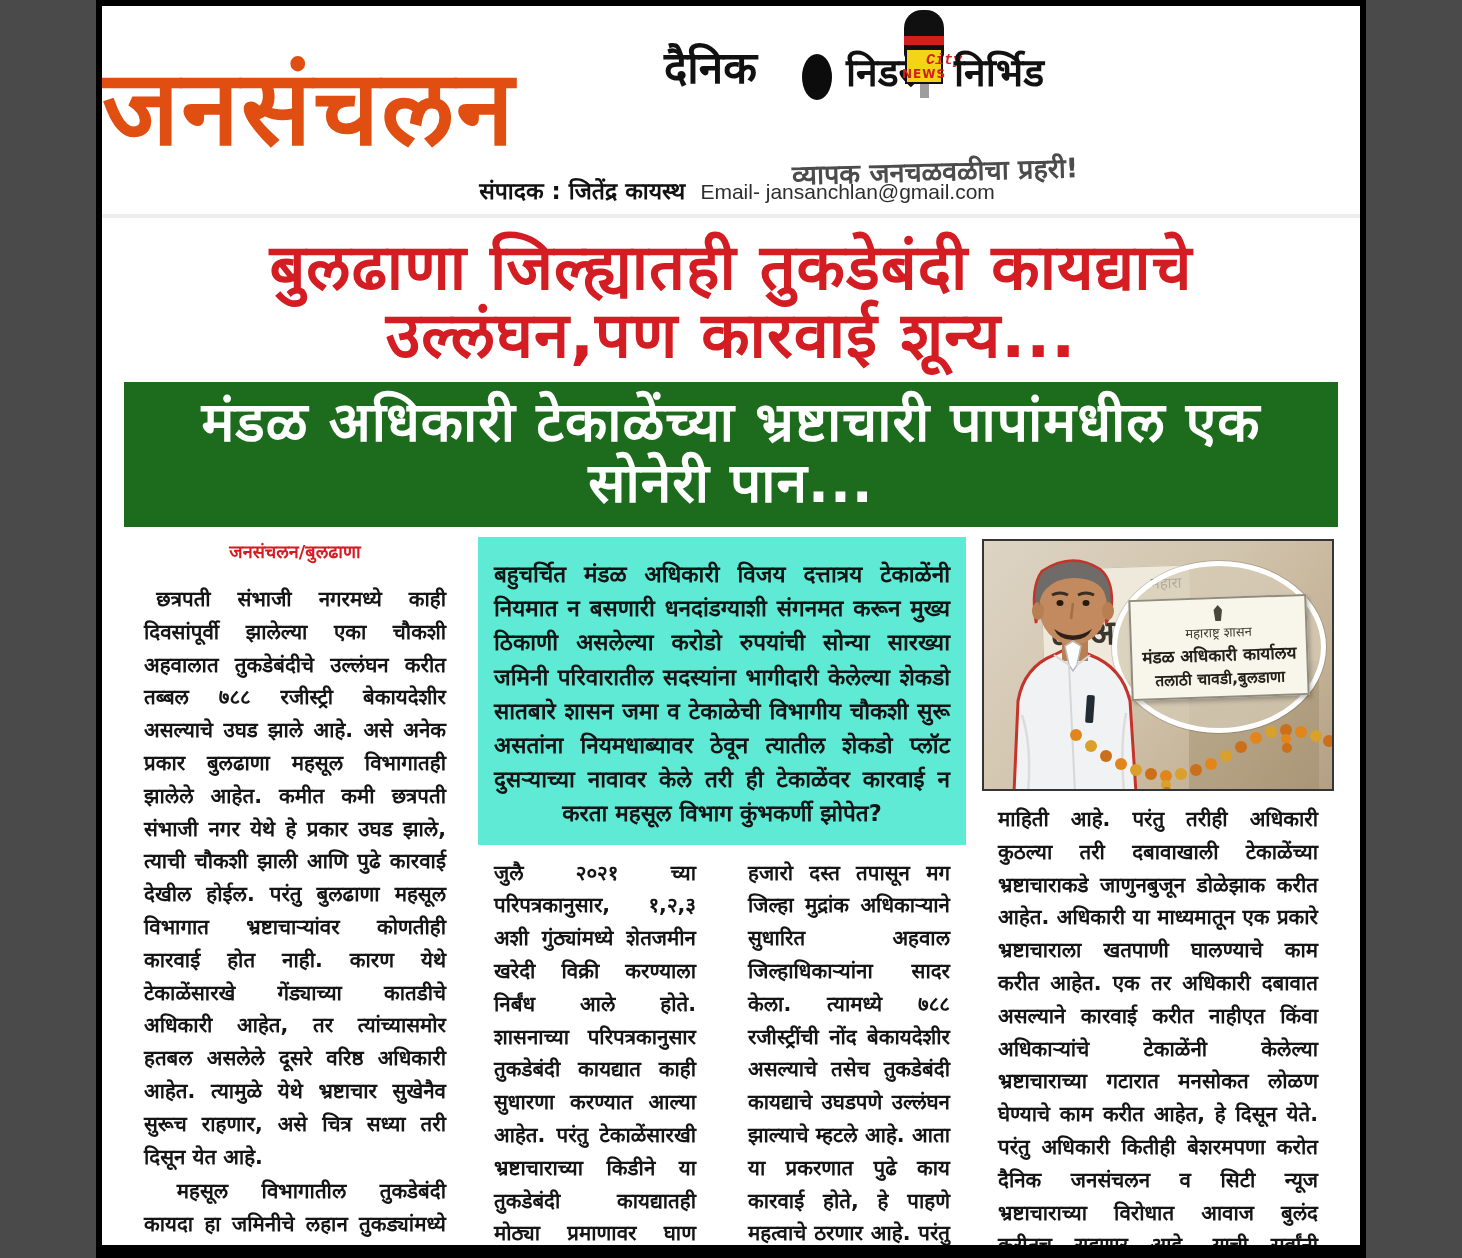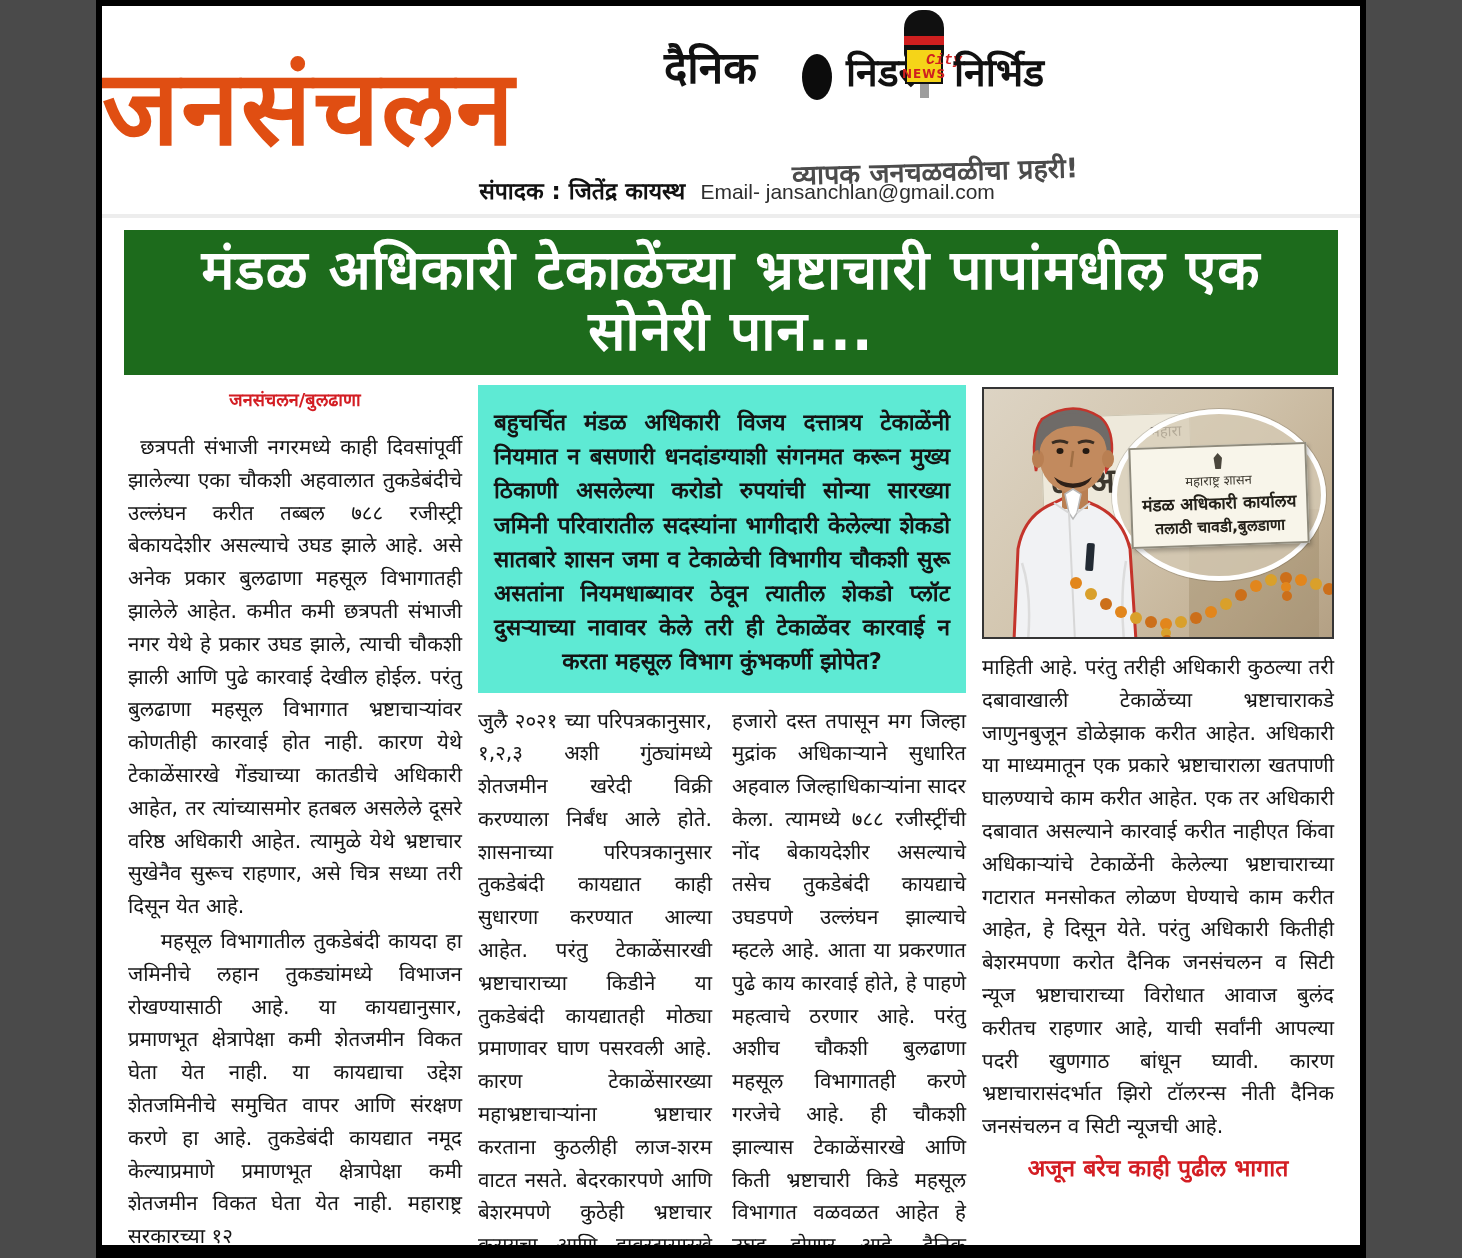--- a/index.html
+++ b/index.html
@@ -26,29 +26,29 @@
   .badge-news{font-size:12px;font-weight:bold;color:#cf1f1f;letter-spacing:1px;text-align:right;}
   .mh-title{position:absolute;left:0;top:44px;width:100%;margin:0;text-align:left;
     font-size:104px;line-height:1.12;font-weight:900;color:#e04e12;letter-spacing:2px;}
   .mh-tagline{position:absolute;left:690px;top:146px;font-size:27px;font-weight:bold;color:#4c4c4c;transform:rotate(-1.5deg);}
   .mh-editor{position:absolute;left:0;bottom:8px;width:100%;text-align:center;margin-left:6px;}
   .mh-editor .ed{font-size:23px;font-weight:bold;color:#111;}
   .mh-editor .em{font-size:21px;color:#2e2e2e;margin-left:10px;font-family:"Liberation Sans",sans-serif;}
   
   .headline-red{padding:16px 14px 12px;text-align:center;}
   .headline-red h2{margin:0;font-size:63px;line-height:1.08;font-weight:900;color:#d31d23;letter-spacing:1px;}
-  .headline-green{margin:12px 22px 0;background:#1d6b1c;text-align:center;padding:10px 8px 14px;}
+  .headline-green{margin:0 22px 0;background:#1d6b1c;text-align:center;padding:10px 8px 14px;}
   .headline-green h3{margin:0;font-size:55px;line-height:1.1;font-weight:900;color:#ffffff;letter-spacing:1px;}
   
   .body-grid{display:flex;gap:16px;padding:10px 26px 0;align-items:flex-start;}
   .colA{width:334px;flex:0 0 334px;}
   .mid{flex:1 1 auto;min-width:0;}
   .colD{width:352px;flex:0 0 352px;}
   .byline{color:#d31d23;font-weight:bold;font-size:18px;text-align:center;margin:2px 0 20px;}
-  p.story{margin:0 0 2px;font-size:20.5px;line-height:1.6;text-align:justify;color:#151515;}
+  p.story{margin:0 16px 2px;font-size:20.5px;line-height:1.6;text-align:justify;color:#151515;font-weight:bold;}
   p.ind1{text-indent:0.6em;}
   p.ind2{text-indent:1.6em;}
   .lead-box{background:#5eead4;padding:20px 16px 14px;font-size:22.5px;line-height:1.52;font-weight:bold;
     text-align:justify;text-align-last:center;color:#141414;}
   .mid-cols{display:flex;gap:20px;margin-top:12px;}
   .mid-cols p{flex:1 1 0;min-width:0;}
   .continuation{color:#d31d23;font-weight:bold;font-size:23px;text-align:center;margin-top:8px;}
   
   .photo{position:relative;width:352px;height:252px;margin:2px 0 12px;border:2px solid #353535;
     background:linear-gradient(130deg,#ddd4c4 0%,#d2c5ae 45%,#c2b094 80%,#b3a084 100%);overflow:hidden;}
@@ -89,20 +89,23 @@
     </div>
     <div class="mh-right">निर्भिड</div>
     <h1 class="mh-title">जनसंचलन</h1>
     <div class="mh-tagline">व्यापक जनचळवळीचा प्रहरी!</div>
     <div class="mh-editor">
       <span class="ed">संपादक : जितेंद्र कायस्थ</span>
       <span class="em">Email- jansanchlan@gmail.com</span>
     </div>
   </header>
 
+  <section class="headline-red">
+    <h2>बुलढाणा जिल्ह्यातही तुकडेबंदी कायद्याचे उल्लंघन,पण कारवाई शून्य...</h2>
+  </section>
   <section class="headline-green">
     <h3>मंडळ अधिकारी टेकाळेंच्या भ्रष्टाचारी पापांमधील एक सोनेरी पान...</h3>
   </section>
 
   <main class="body-grid">
 
     <div class="colA">
       <div class="byline">जनसंचलन/बुलढाणा</div>
       <p class="story ind1">छत्रपती संभाजी नगरमध्ये काही दिवसांपूर्वी झालेल्या एका चौकशी अहवालात तुकडेबंदीचे उल्लंघन करीत तब्बल ७८८ रजीस्ट्री बेकायदेशीर असल्याचे उघड झाले आहे. असे अनेक प्रकार बुलढाणा महसूल विभागातही झालेले आहेत. कमीत कमी छत्रपती संभाजी नगर येथे हे प्रकार उघड झाले, त्याची चौकशी झाली आणि पुढे कारवाई देखील होईल. परंतु बुलढाणा महसूल विभागात भ्रष्टाचाऱ्यांवर कोणतीही कारवाई होत नाही. कारण येथे टेकाळेंसारखे गेंड्याच्या कातडीचे अधिकारी आहेत, तर त्यांच्यासमोर हतबल असलेले दूसरे वरिष्ठ अधिकारी आहेत. त्यामुळे येथे भ्रष्टाचार सुखेनैव सुरूच राहणार, असे चित्र सध्या तरी दिसून येत आहे.</p>
       <p class="story ind2">महसूल विभागातील तुकडेबंदी कायदा हा जमिनीचे लहान तुकड्यांमध्ये विभाजन रोखण्यासाठी आहे. या कायद्यानुसार, प्रमाणभूत क्षेत्रापेक्षा कमी शेतजमीन विकत घेता येत नाही. या कायद्याचा उद्देश शेतजमिनीचे समुचित वापर आणि संरक्षण करणे हा आहे. तुकडेबंदी कायद्यात नमूद केल्याप्रमाणे प्रमाणभूत क्षेत्रापेक्षा कमी शेतजमीन विकत घेता येत नाही. महाराष्ट्र सरकारच्या १२</p>

